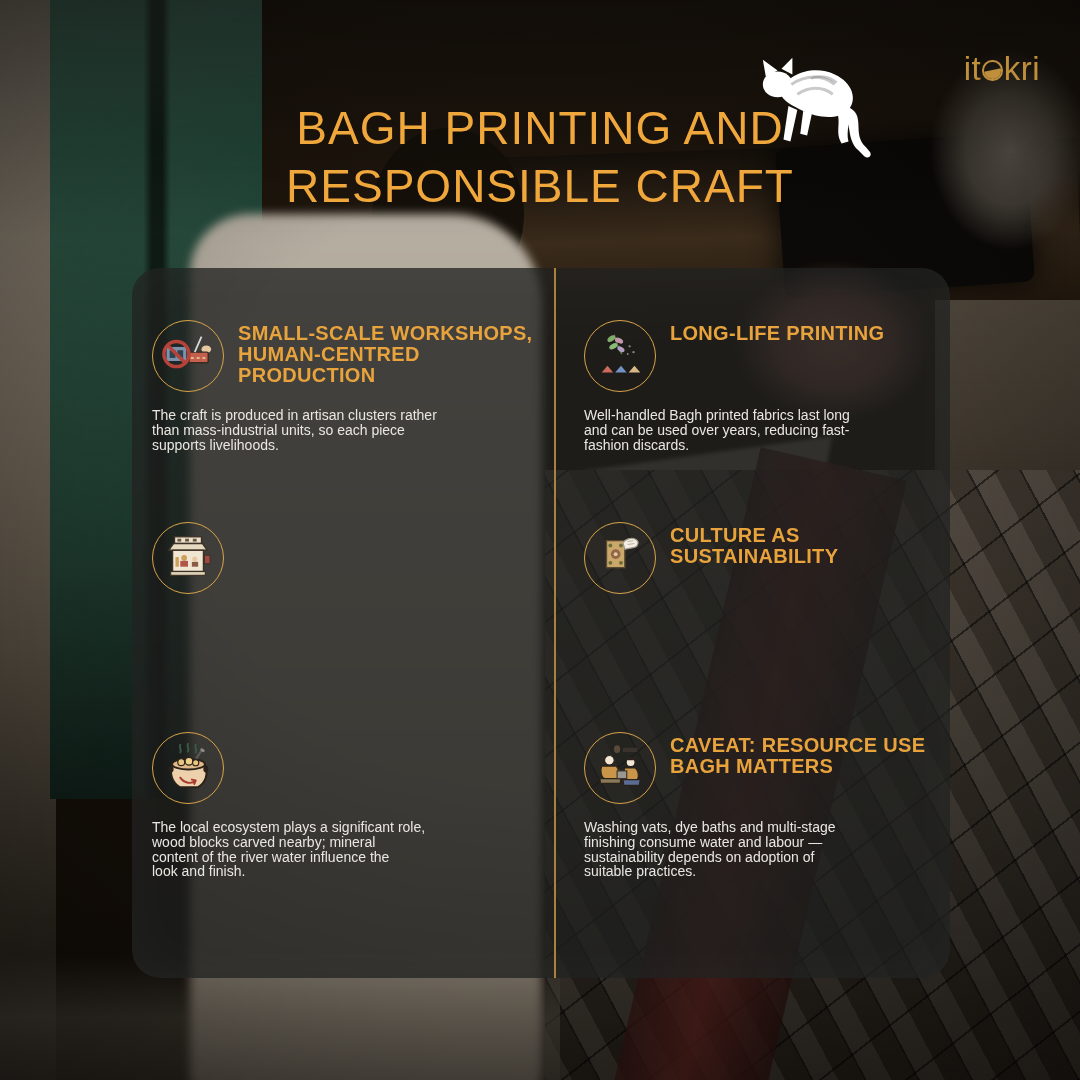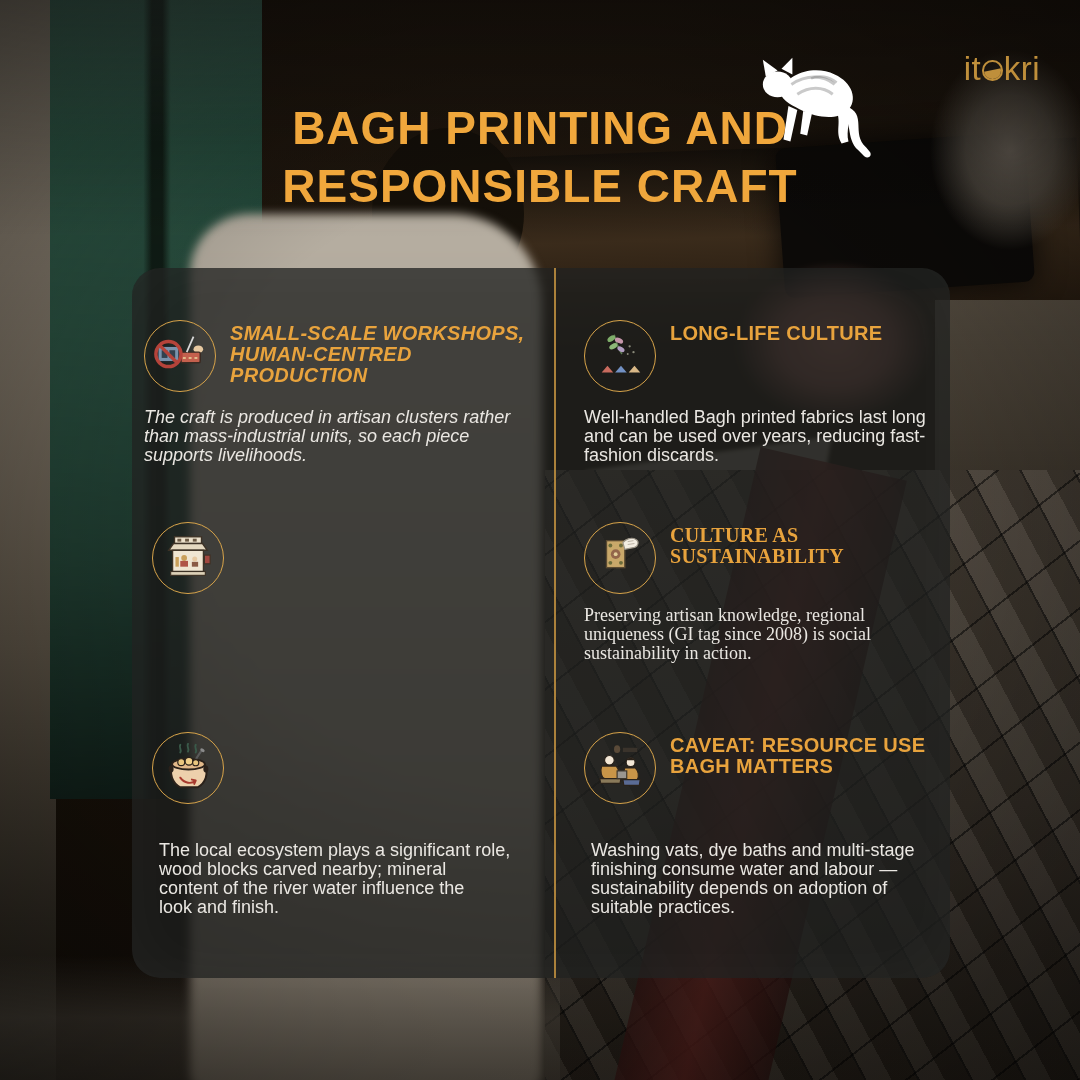--- a/index.html
+++ b/index.html
@@ -48,45 +48,45 @@
       linear-gradient(180deg,rgba(0,0,0,.38) 0%,rgba(0,0,0,0) 22%),
       radial-gradient(ellipse 80% 70% at 50% 45%,rgba(0,0,0,0) 40%,rgba(0,0,0,.45) 100%);}
   
   .logo{position:absolute;top:50px;right:40px;z-index:7;display:flex;align-items:center;
     color:var(--logo_gold,#bf8f3b);font-weight:normal;font-size:33px;letter-spacing:.5px;}
   .logo-o{display:inline-block;width:.62em;height:.62em;border:.09em solid var(--logo_gold,#bf8f3b);
     border-radius:50%;margin:0 .03em;position:relative;top:.04em;overflow:hidden;}
   .logo-o::after{content:"";position:absolute;left:-10%;bottom:-8%;width:120%;height:58%;
     background:var(--logo_gold,#bf8f3b);transform:rotate(-12deg);}
   .title{position:absolute;top:99px;left:0;width:100%;text-align:center;z-index:6;
-    color:var(--accent,#f0a73c);font-weight:700;font-size:46px;line-height:1.27;letter-spacing:1px;}
+    color:var(--accent,#f0a73c);font-weight:400;font-size:46px;line-height:1.27;letter-spacing:1px;}
   .cat{position:absolute;left:752px;top:54px;width:128px;height:112px;z-index:5;}
   
   .panel{position:absolute;left:132px;top:268px;width:818px;height:710px;border-radius:28px;
     background:rgba(30,32,30,.76);box-shadow:inset 0 0 70px rgba(255,255,255,.03);z-index:4;}
   .divider{position:absolute;left:422px;top:0;width:2px;height:100%;
     background:var(--divider,#ba8c3e);opacity:.9;}
   .cell{position:absolute;}
-  .c1{left:12px;top:52px;width:402px;font-style:italic;}
+  .c1{left:20px;top:52px;width:402px;}
   .c2{left:452px;top:52px;width:360px;}
   .c3{left:20px;top:254px;width:402px;}
-  .c4{left:452px;top:254px;width:360px;font-family:Liberation Serif, serif;}
+  .c4{left:452px;top:254px;width:360px;}
   .c5{left:20px;top:464px;width:402px;}
   .c6{left:452px;top:464px;width:360px;}
   .cell-head{display:flex;gap:14px;align-items:flex-start;}
   .icon-circle{flex:0 0 auto;width:72px;height:72px;border-radius:50%;
     border:1.6px solid var(--icon_ring,#d8a44a);display:flex;align-items:center;justify-content:center;}
   .icon-circle svg{width:54px;height:54px;display:block;}
   .cell-heading{margin:3px 0 0 0;color:var(--heading_gold,#e8a33d);font-weight:800;
     font-size:20px;line-height:1.06;letter-spacing:.3px;white-space:pre-line;}
   .cell-body{margin:0;position:absolute;left:0;color:var(--body_text,#eae7e2);
-    font-size:18px;line-height:1.06;white-space:pre-line;}
+    font-size:14px;line-height:1.06;white-space:pre-line;}
   .c1 .cell-body,.c2 .cell-body{top:88px;}
   .c3 .cell-body,.c4 .cell-body{top:84px;}
-  .c5 .cell-body,.c6 .cell-body{top:109px;margin-left:7px;}
+  .c5 .cell-body,.c6 .cell-body{top:88px;}
 </style>
 </head>
 <body>
 
 <div class="canvas">
 
   <div class="bg">
     <div class="bg-wall"></div>
     <div class="bg-door"></div>
     <div class="bg-table"></div>
@@ -166,21 +166,21 @@
             <ellipse cx="21" cy="18" rx="4.5" ry="2.6" transform="rotate(-30 21 18)" fill="#8db978"></ellipse>
             <ellipse cx="29" cy="21" rx="4" ry="2.4" transform="rotate(30 29 21)" fill="#b3a0c4"></ellipse>
             <circle cx="38" cy="18" r="1.2" fill="#8a8a7a"></circle>
             <circle cx="42" cy="24" r="1.2" fill="#8a8a7a"></circle>
             <circle cx="36" cy="26" r="1" fill="#8a8a7a"></circle>
             <path d="M9 45 L15 38 L21 45 Z" fill="#c96b5e"></path>
             <path d="M23 45 L29 38 L35 45 Z" fill="#7291c4"></path>
             <path d="M37 45 L43 38 L49 45 Z" fill="#d9b887"></path>
           </svg>
         </div>
-        <h3 class="cell-heading">LONG-LIFE CULTURE</h3>
+        <h3 class="cell-heading">LONG-LIFE PRINTING</h3>
       </div>
       <p class="cell-body">Well-handled Bagh printed fabrics last long
 and can be used over years, reducing fast-
 fashion discards.</p>
     </div>
 
     <div class="cell c3">
       <div class="cell-head">
         <div class="icon-circle">
           <svg viewBox="0 0 56 56">
@@ -213,23 +213,20 @@
             <circle cx="18" cy="33" r="2" fill="#6b6b3a"></circle>
             <circle cx="29" cy="33" r="2" fill="#6b6b3a"></circle>
             <circle cx="23.5" cy="24" r="2" fill="#e2cf9a"></circle>
             <path d="M31 12 C34 8 40 6 45 9 C48 11 47 16 43 17 L33 19 Z" fill="#f3ede2" stroke="#9a9386" stroke-width="1.2"></path>
             <path d="M36 11 L42 10 M36 14 L43 13" stroke="#b8b0a2" stroke-width="1"></path>
           </svg>
         </div>
         <h3 class="cell-heading">CULTURE AS
 SUSTAINABILITY</h3>
       </div>
-      <p class="cell-body">Preserving artisan knowledge, regional
-uniqueness (GI tag since 2008) is social
-sustainability in action.</p>
     </div>
 
     <div class="cell c5">
       <div class="cell-head">
         <div class="icon-circle">
           <svg viewBox="0 0 56 56">
             <path d="M20 4 C18 7 22 9 20 12 M28 3 C26 6 30 8 28 11 M36 4 C34 7 38 9 36 12" stroke="#3a5a4a" stroke-width="2" fill="none" stroke-linecap="round"></path>
             <path d="M42 10 L34 22" stroke="#5a5a5a" stroke-width="2.2" stroke-linecap="round"></path>
             <ellipse cx="43" cy="9.5" rx="2.5" ry="1.6" transform="rotate(35 43 9.5)" fill="#8a8a8a"></ellipse>
             <path d="M12 24 C8 34 12 44 20 48 L38 48 C46 44 50 34 45 24 Z" fill="#edd0ac" stroke="#2a211a" stroke-width="2"></path>

